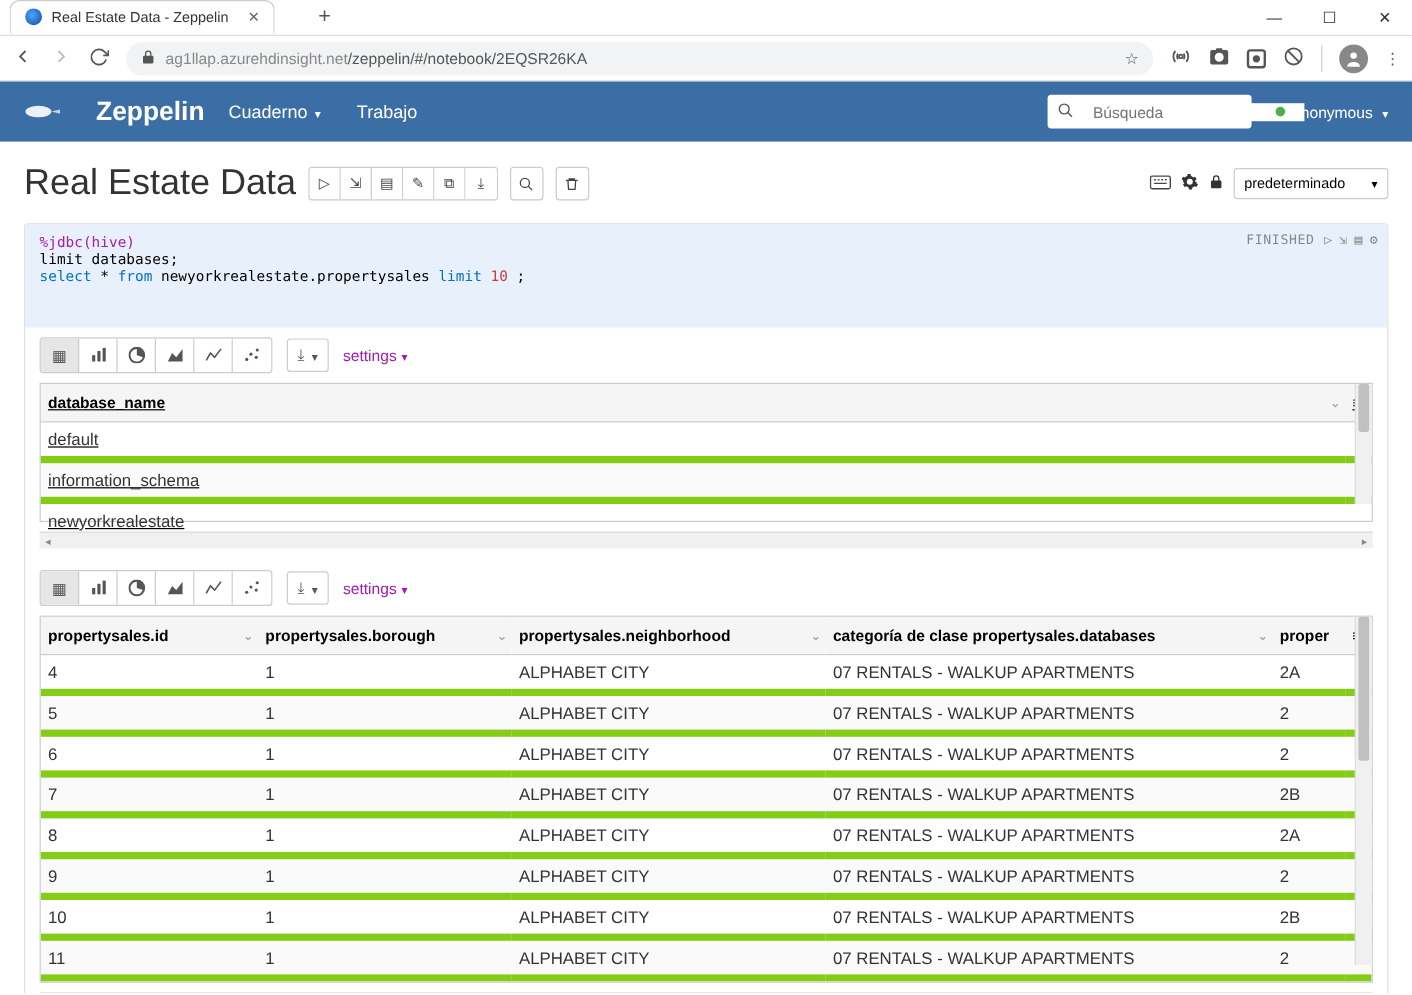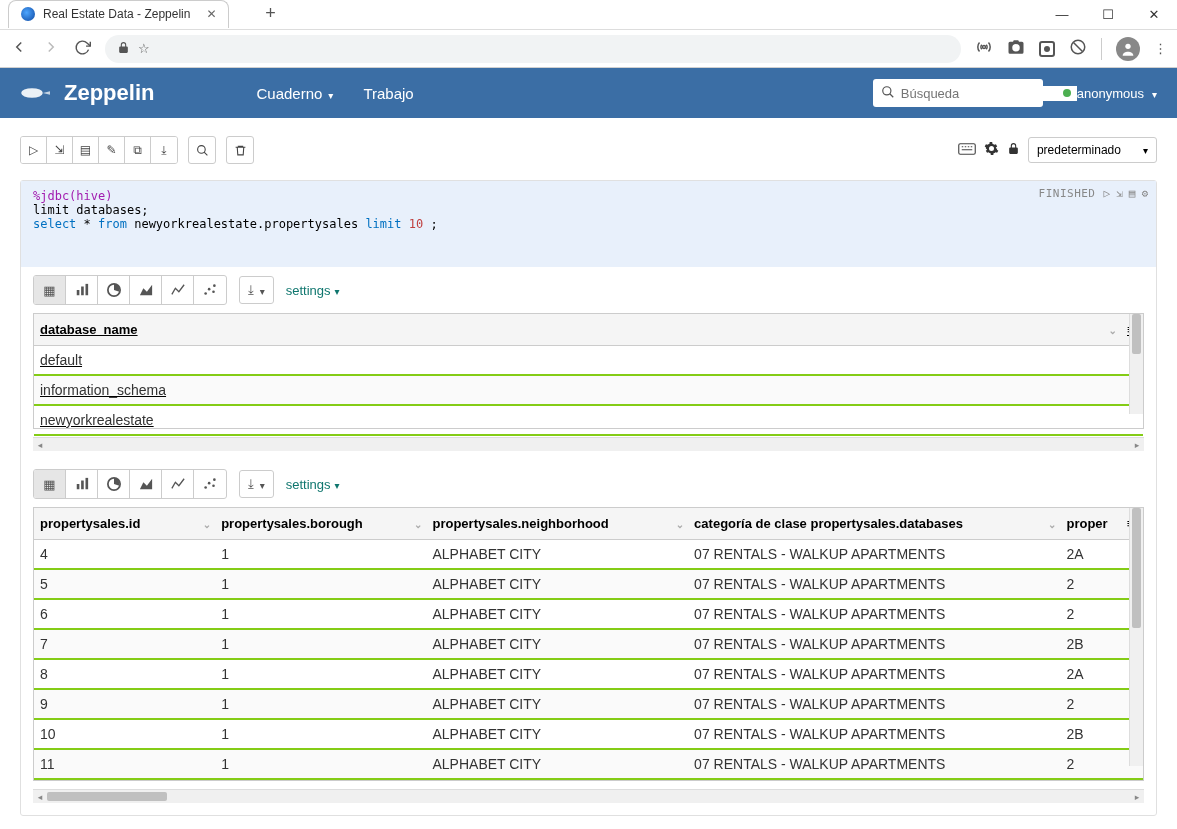--- a/index.html
+++ b/index.html
@@ -18,26 +18,26 @@
 .addrbar .navicon { color:#555; cursor:pointer; }
 .addrbar .navicon.dis { color:#bbb; }
 .urlbox { flex:1; display:flex; align-items:center; height:28px; background:#f1f3f4; border-radius:14px; padding:0 12px; gap:8px; color:#555; }
 .urlbox .url { flex:1; font-size:13px; }
 .urlbox .url .host-dim { color:#888; }
 .exticons { display:flex; gap:14px; align-items:center; color:#555; }
 .exticons .acct { width:24px;height:24px;border-radius:50%;background:#888;display:flex;align-items:center;justify-content:center;color:#fff; }
 
 
 .znav { height:50px; background:#3b6ea5; display:flex; align-items:center; padding:0 20px; color:#fff; }
-.znav .brand { display:flex; align-items:center; gap:8px; font-size:22px; font-weight:600; margin-right:58px; }
+.znav .brand { display:flex; align-items:center; gap:24px; font-size:22px; font-weight:600; margin-right:20px; }
 .znav .brand svg { width:36px;height:20px; }
-.znav .menu { display:flex; gap:30px;margin-left:44px; }
+.znav .menu { display:flex; gap:30px; }
 .znav .menu .mi { cursor:pointer; font-size:15px; display:flex; align-items:center; gap:4px; }
 .znav .spacer { flex:1; }
-.znav .search { width:170px; height:28px; background:#fff; border-radius:3px; display:flex; align-items:center; padding:0 8px; gap:6px; }
+.znav .search { width:170px; height:28px; background:#fff; border-radius:3px; display:flex; align-items:center; padding:0 8px; gap:16px; }
 .znav .search input { border:none; outline:none; flex:1; font-size:13px; }
 .znav .user { margin-left:20px; display:flex; align-items:center; gap:6px; cursor:pointer; }
 .znav .user .dot { width:8px;height:8px;background:#4caf50;border-radius:50%; }
 
 
 .titlerow { display:flex; align-items:center; padding:18px 20px 10px 20px; gap:10px; }
 .titlerow h1 { font-size:30px; font-weight:400; color:#333; }
 .btnbar { display:flex; border:1px solid #ccc; border-radius:3px; overflow:hidden; }
 .btnbar .b { width:26px; height:26px; display:flex; align-items:center; justify-content:center; border-right:1px solid #ccc; background:#fff; cursor:pointer; font-size:12px; color:#444; }
 .btnbar .b:last-child { border-right:none; }
@@ -57,34 +57,34 @@
 .kw-key { color:#0070c1; }
 .kw-num { color:#c04040; }
 
 
 .restoolbar { display:flex; align-items:center; padding:8px 12px; gap:12px; }
 .viztabs { display:flex; border:1px solid #ccc; border-radius:3px; overflow:hidden; }
 .viztabs .vt { width:32px;height:28px;display:flex;align-items:center;justify-content:center;border-right:1px solid #ccc;cursor:pointer;color:#555; }
 .viztabs .vt:last-child { border-right:none; }
 .viztabs .vt.active { background:#e6e6e6; }
 .dlbtn { height:28px; border:1px solid #ccc; border-radius:3px; display:flex; align-items:center; padding:0 8px; gap:4px; cursor:pointer; color:#555; }
-.settingslink { color:#0f766e; font-size:13px; cursor:pointer; display:flex; align-items:center; gap:2px; }
+.settingslink { color:#a21caf; font-size:13px; cursor:pointer; display:flex; align-items:center; gap:2px; }
 
 
 .tablewrap { position:relative; margin:0 12px 8px; border:1px solid #ccc; }
 .tablewrap .vscroll { position:absolute; right:0; top:0; bottom:14px; width:14px; background:#f0f0f0; border-left:1px solid #ddd; }
 .tablewrap .vscroll .thumb { position:absolute; left:2px; right:2px; background:#c0c0c0; border-radius:2px; }
 .hscroll { height:14px; background:#f0f0f0; border-top:1px solid #ddd; position:relative; }
 .hscroll .thumb { position:absolute; top:2px; bottom:2px; background:#c0c0c0; border-radius:2px; }
 .hscroll .arr { position:absolute; top:0;bottom:0;width:14px;display:flex;align-items:center;justify-content:center;color:#888;font-size:9px; }
 
 table.grid { border-collapse:collapse; width:100%; table-layout:fixed; }
 table.grid th { text-align:left; font-weight:600; font-size:13px; padding:8px 6px; background:#f5f5f5; border-bottom:1px solid #ccc; position:relative; }
 table.grid th .sorter { position:absolute; right:4px; top:50%; transform:translateY(-50%); color:#aaa; font-size:10px; }
-table.grid td { padding:6px 6px; border-bottom:2px solid #84cc16; font-size:14px; color:#333; }
+table.grid td { padding:6px 6px; border-bottom:6px solid #84cc16; font-size:14px; color:#333; }
 table.grid tr:nth-child(even) td { background:#fafafa; }
 
 .col-id { width:180px; }
 .col-bor { width:210px; }
 .col-nbh { width:260px; }
 .col-cat { width:370px; }
 .col-prop { width:60px; }
 
 .scroll-pane { overflow:hidden; }
 
@@ -125,20 +125,21 @@
         <path d="M23 4v6h-6"></path>
         <path d="M20.49 15a9 9 0 1 1-2.12-9.36L23 10"></path>
       </svg>
   </span>
   <div class="urlbox">
     <span>
       <svg width="13" height="13" viewBox="0 0 24 24" fill="#555">
           <path d="M12 2a5 5 0 0 0-5 5v3H6a2 2 0 0 0-2 2v8a2 2 0 0 0 2 2h12a2 2 0 0 0 2-2v-8a2 2 0 0 0-2-2h-1V7a5 5 0 0 0-5-5zm-3 5a3 3 0 1 1 6 0v3H9V7z"></path>
         </svg>
     </span>
+    <span class="url"><span class="host-dim">ag1llap.azurehdinsight.net</span><span>/zeppelin/#/notebook/2EQSR26KA</span></span>
     <span>☆</span>
   </div>
   <div class="exticons">
     <span>
       <svg width="18" height="18" viewBox="0 0 24 24" fill="none" stroke="#555" stroke-width="2">
           <circle cx="12" cy="12" r="2"></circle>
           <path d="M6 18c-3-3-3-9 0-12M18 6c3 3 3 9 0 12M9 15c-1.5-1.5-1.5-4.5 0-6M15 9c1.5 1.5 1.5 4.5 0 6"></path>
         </svg>
     </span>
     <span>
@@ -194,20 +195,21 @@
     <input placeholder="Búsqueda" style="">
   </div>
   <div class="user">
     <span class="dot"></span>
     <span>anonymous</span>
     <span class="caret-down"></span>
   </div>
 </div>
 
 <div class="titlerow">
+  <h1>Real Estate Data</h1>
   <div class="btnbar">
     <div class="b">▷</div>
     <div class="b">⇲</div>
     <div class="b">▤</div>
     <div class="b">✎</div>
     <div class="b">⧉</div>
     <div class="b">⤓</div>
   </div>
   <div class="ibtn">
     <svg width="13" height="13" viewBox="0 0 24 24" fill="none" stroke="#444" stroke-width="2">

